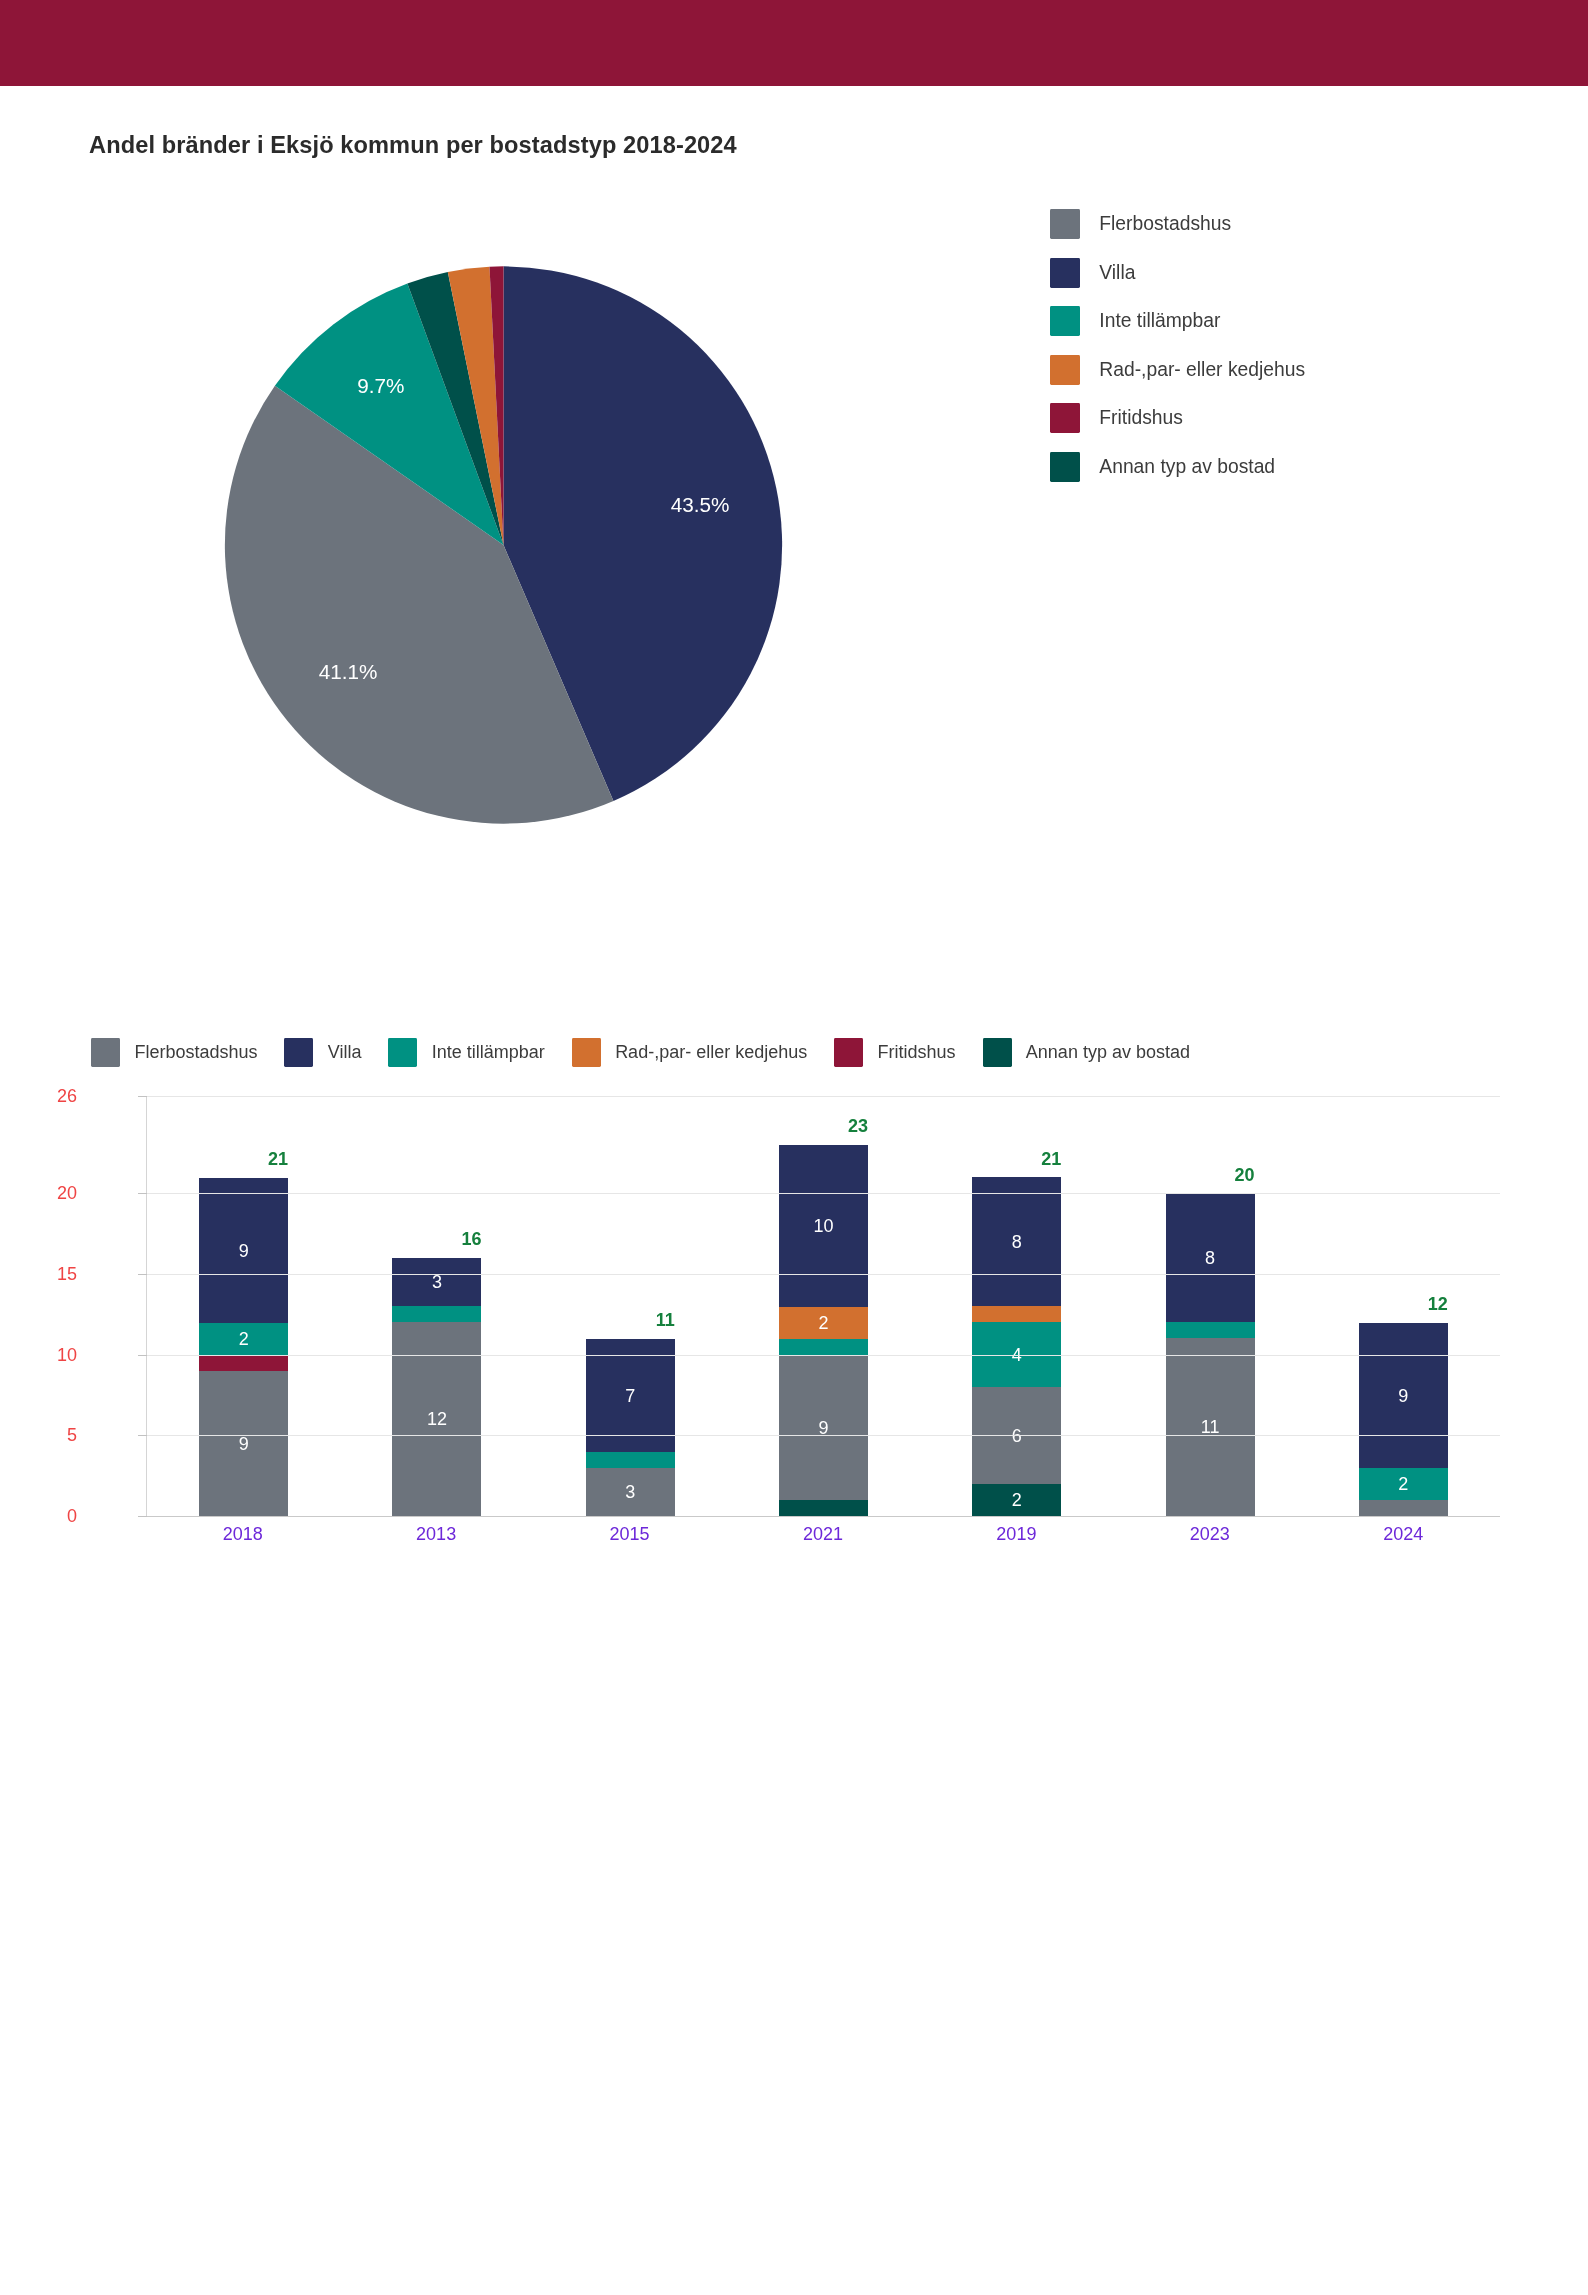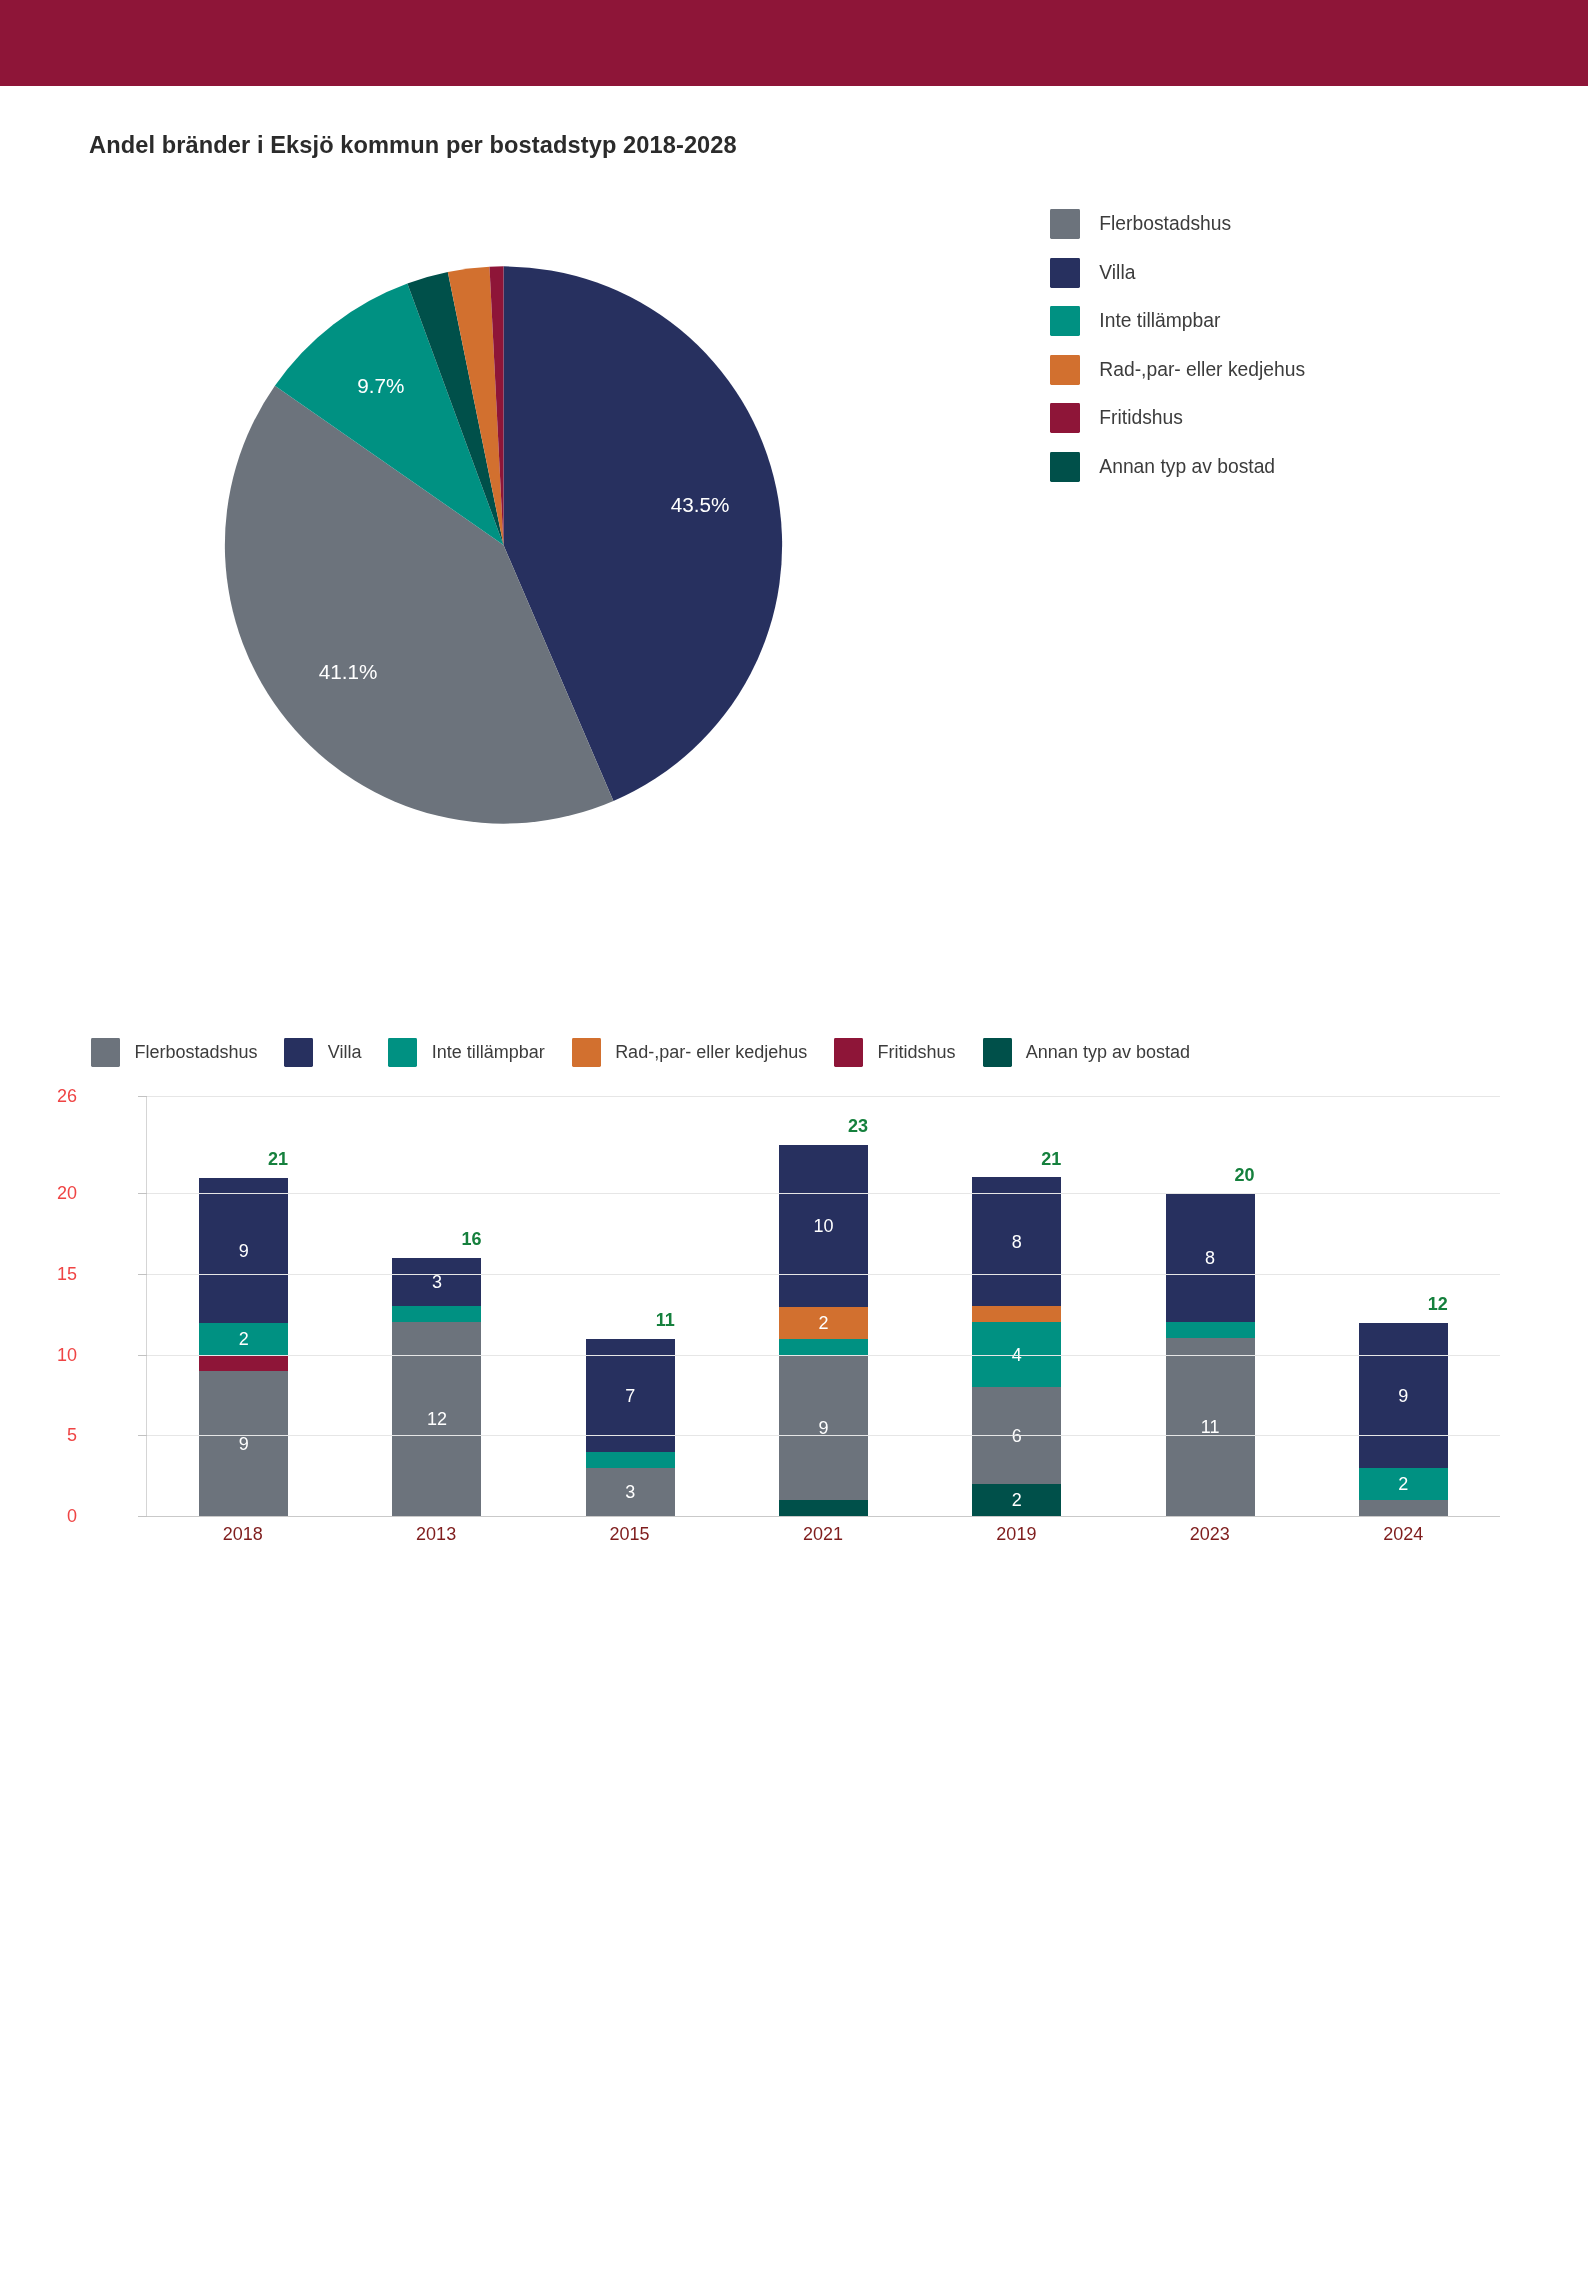--- a/index.html
+++ b/index.html
@@ -153,31 +153,31 @@
     bottom: 0;
     height: 37px;
     display: flex;
     justify-content: space-around;
     align-items: center;
   }
   .xlabel {
     width: 89px;
     text-align: center;
     font-size: 18px;
-    color: #7f1d1d;
+    color: #6d28d9;
   }
 </style>
 </head>
 <body>
 
 <div class="top-band"></div>
 
 <div class="page">
 
-  <div class="h1">Andel bränder i Eksjö kommun per bostadstyp 2018-2028</div>
+  <div class="h1">Andel bränder i Eksjö kommun per bostadstyp 2018-2024</div>
 
   <div class="pie-block">
     <div class="pie-wrap">
       <svg class="pie-svg" width="643" height="672" viewBox="0 0 900 940">
         <g id="pie-slices" transform="translate(450,470)">
             <path d="M 0 0 L 2.388061258337339e-14 -390 A 390 390 0 0 1 153.907846072282 358.3467244407164 Z" fill="#27305F"></path>
             <path d="M 0 0 L 153.907846072282 358.3467244407164 A 390 390 0 0 1 -319.99600429176434 -222.94070341080638 Z" fill="#6C737C"></path>
             <path d="M 0 0 L -319.99600429176434 -222.94070341080638 A 390 390 0 0 1 -134.53967817989061 -366.05884089207774 Z" fill="#009182"></path>
             <path d="M 0 0 L -134.53967817989061 -366.05884089207774 A 390 390 0 0 1 -77.96380223767378 -382.1277869255845 Z" fill="#00504A"></path>
             <path d="M 0 0 L -77.96380223767378 -382.1277869255845 A 390 390 0 0 1 -19.614882441712776 -389.5064266309322 Z" fill="#D2702F"></path>

